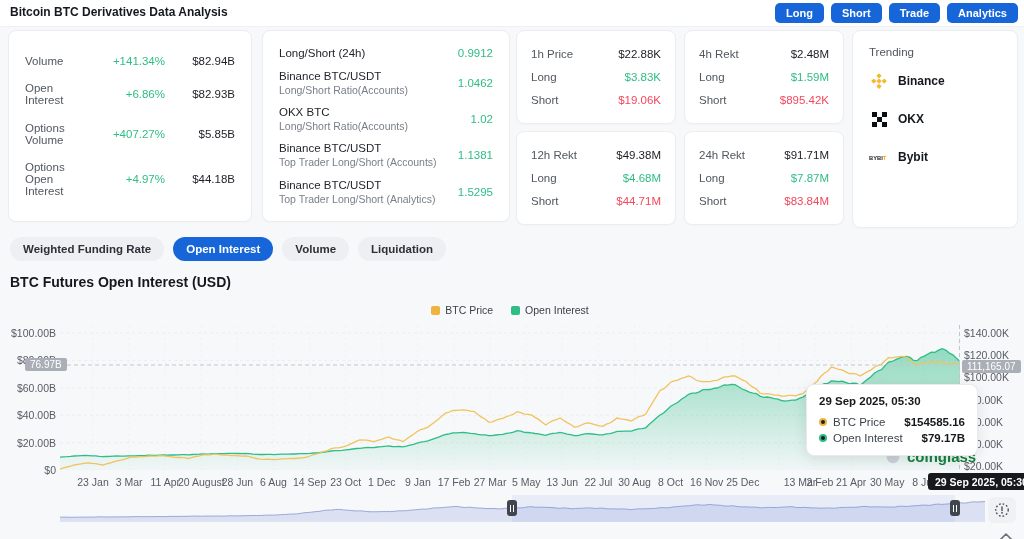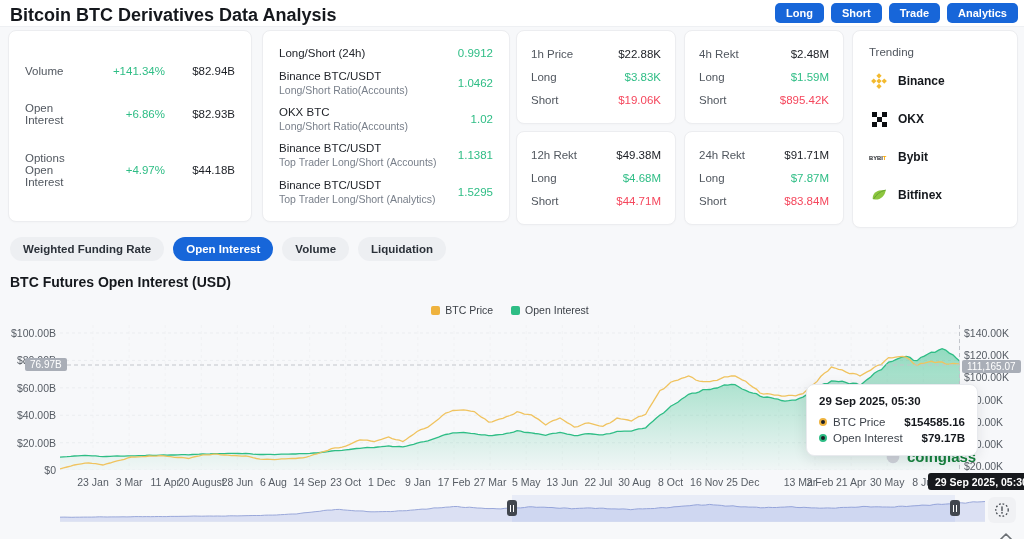--- a/index.html
+++ b/index.html
@@ -2,21 +2,21 @@
 <html><head>
 <meta charset="utf-8">
 <style>
   :root{ --blue:#1766d9; --pos:#2ebd85; --neg:#f5465c; }
   html,body{margin:0;padding:0;}
   body{width:1024px;height:539px;overflow:hidden;background:#f7f8fa;
        font-family:"Liberation Sans",sans-serif;color:#16181d;}
   .page{position:relative;width:1024px;height:539px;overflow:hidden;}
 
   .header{position:absolute;left:0;top:0;width:1024px;height:26px;background:#fff;border-bottom:1px solid #eef0f3;}
-  .title{position:absolute;left:10px;top:5px;font-size:18px;font-weight:bold;color:#15181d;}
+  .title{position:absolute;left:10px;top:5px;font-size:12px;font-weight:bold;color:#15181d;}
   .hdr-btns{position:absolute;right:6px;top:3px;display:flex;gap:7px;}
   .hdr-btn{border:none;background:var(--blue);color:#fff;font:bold 11px "Liberation Sans",sans-serif;
            padding:4px 11px;border-radius:5px;cursor:pointer;}
 
   .card{position:absolute;background:#fff;border:1px solid #ecedf0;border-radius:8px;box-sizing:border-box;
         box-shadow:0 1px 2px rgba(20,25,35,.02);}
   .stats-card{left:8px;top:30px;width:244px;height:192px;display:flex;flex-direction:column;
               justify-content:space-evenly;padding:8px 16px;}
   .srow{display:flex;align-items:center;font-size:11.5px;}
   .slabel{color:#51575f;flex:1;}
@@ -104,20 +104,25 @@
   <div class="card stats-card" id="stats-card">
       <div class="srow">
         <span class="slabel">Volume</span>
         <span class="schg">+141.34%</span>
         <span class="sval">$82.94B</span>
       </div>
       <div class="srow">
         <span class="slabel">Open Interest</span>
         <span class="schg">+6.86%</span>
         <span class="sval">$82.93B</span>
+      </div>
+      <div class="srow">
+        <span class="slabel">Options Volume</span>
+        <span class="schg">+407.27%</span>
+        <span class="sval">$5.85B</span>
       </div>
       <div class="srow">
         <span class="slabel">Options Open Interest</span>
         <span class="schg">+4.97%</span>
         <span class="sval">$44.18B</span>
       </div>
     </div>
   <div class="card ratio-card" id="ratio-card">
       <div class="rrow">
         <div>
@@ -186,29 +191,20 @@
           </span>
           <span class="tname">OKX</span>
         </div>
         <div class="titem">
           <span class="ticon">
             <svg width="28" height="11" viewBox="0 0 38 13">
               <text x="0" y="11" font-family="Liberation Sans,sans-serif" font-size="11" font-weight="bold" fill="#15181d">BYB<tspan>I</tspan><tspan fill="#F7A600">T</tspan></text>
             </svg>
           </span>
           <span class="tname">Bybit</span>
-        </div>
-        <div class="titem">
-          <span class="ticon">
-            <svg width="18" height="18" viewBox="0 0 24 24">
-              <path d="M3.5 17 C3.5 9 10 4.5 21 5.3 C20 14 12.5 19.5 5.2 17.8 Z" fill="#8DC63F"></path>
-              <path d="M21 5.3 C13.5 7.2 7.8 11.5 4.8 17.6" stroke="#5e9e2e" stroke-width="1.1" fill="none"></path>
-            </svg>
-          </span>
-          <span class="tname">Bitfinex</span>
         </div>
       </div>
   </div>
 
   <div class="tabs" id="tabs">
       <button class="tab">Weighted Funding Rate</button>
       <button class="tab active">Open Interest</button>
       <button class="tab">Volume</button>
       <button class="tab">Liquidation</button>
     </div>

